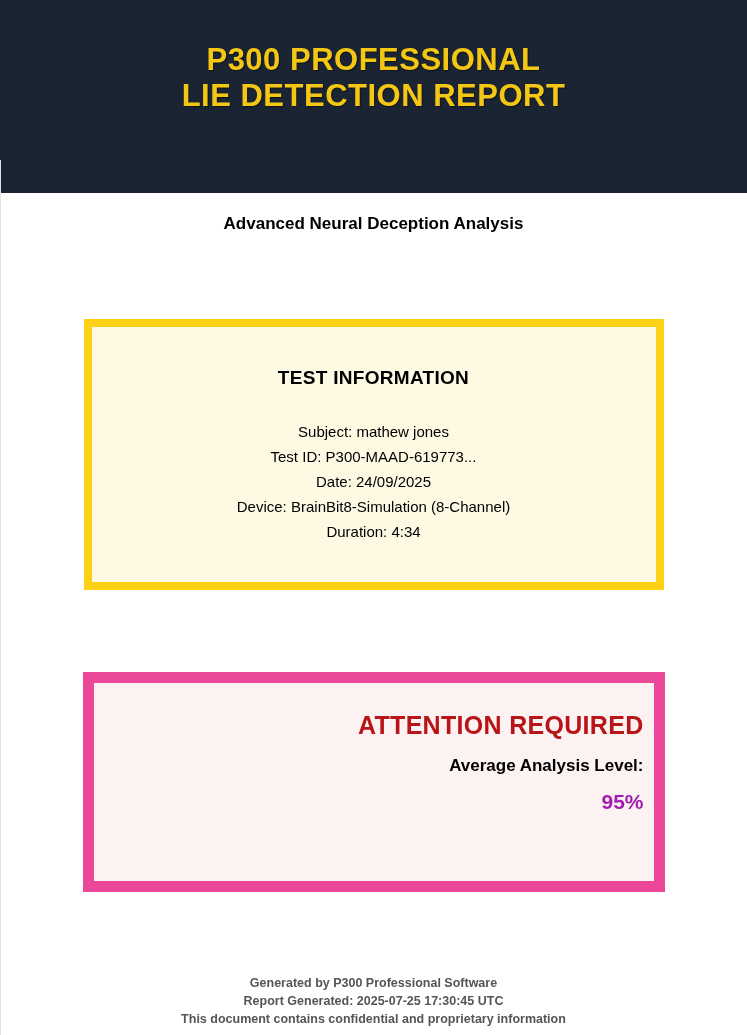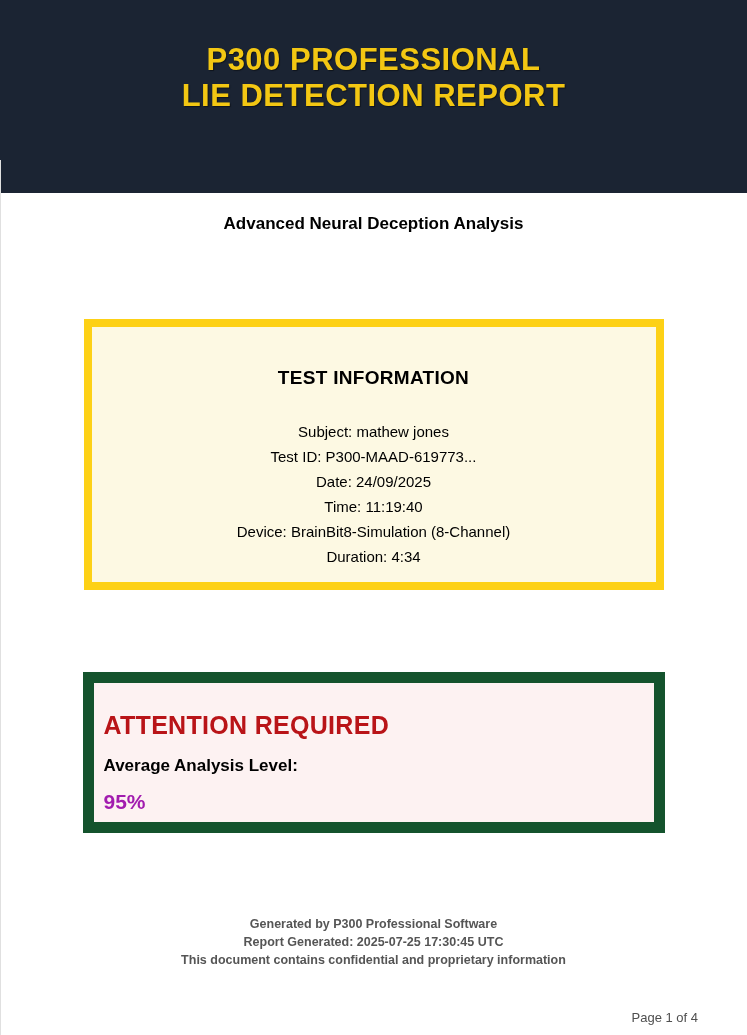--- a/index.html
+++ b/index.html
@@ -68,25 +68,25 @@
   }
   .info-row {
     font-size: 15px;
     color: #000000;
     line-height: 25px;
   }
   .alert-box {
     box-sizing: border-box;
     width: 582px;
     margin: 82px auto 0 auto;
-    border: 11px solid #14532d;
+    border: 11px solid #ec4899;
     background: #fdf2f2;
-    text-align: left;
+    text-align: right;
     padding: 28px 10px 0 10px;
-    height: 161px;
+    height: 220px;
   }
   .alert-title {
     font-size: 25px;
     font-weight: bold;
     color: #b91418;
     line-height: 28px;
     letter-spacing: 0.3px;
   }
   .alert-label {
     margin-top: 17px;
@@ -132,21 +132,20 @@
 </div>
 
 <div class="subtitle">Advanced Neural Deception Analysis</div>
 
 <div class="info-box">
   <div class="info-box-title">TEST INFORMATION</div>
   <div class="info-rows">
     <div class="info-row">Subject: mathew jones</div>
     <div class="info-row">Test ID: P300-MAAD-619773...</div>
     <div class="info-row">Date: 24/09/2025</div>
-    <div class="info-row">Time: 11:19:40</div>
     <div class="info-row">Device: BrainBit8-Simulation (8-Channel)</div>
     <div class="info-row">Duration: 4:34</div>
   </div>
 </div>
 
 <div class="alert-box">
   <div class="alert-title">ATTENTION REQUIRED</div>
   <div class="alert-label">Average Analysis Level:</div>
   <div class="alert-value">95%</div>
 </div>

